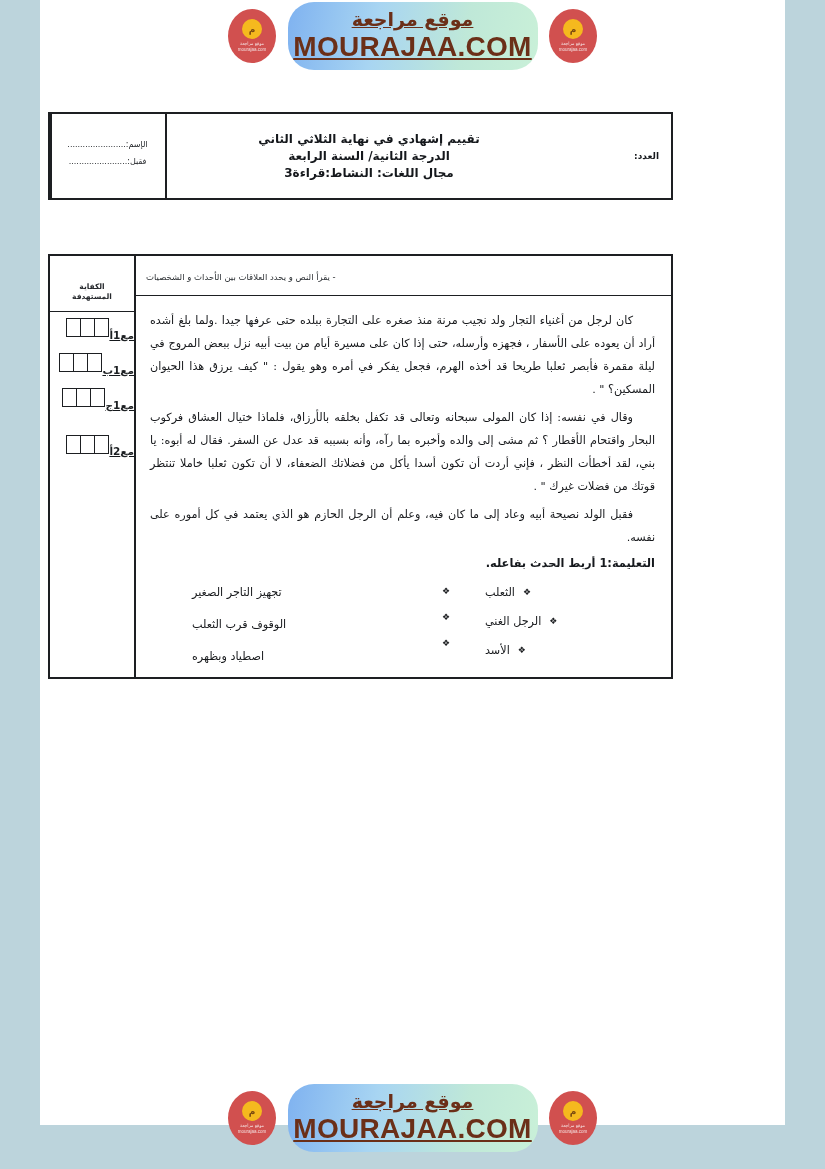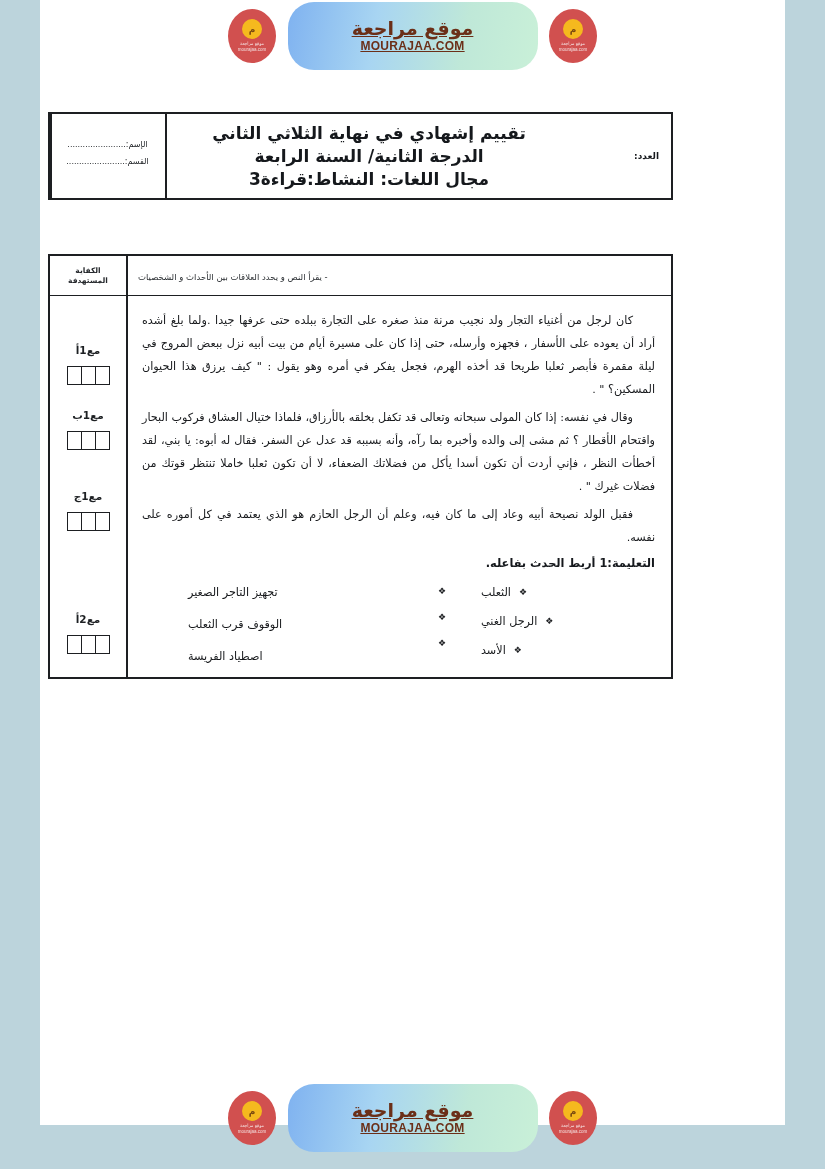--- a/index.html
+++ b/index.html
@@ -51,21 +51,21 @@
     gap: 1px;
   }
   .wm-line {
     color: #6b2f18;
     font-weight: bold;
     text-decoration: underline;
     white-space: nowrap;
     line-height: 1.12;
   }
   .wm-line.ar { font-size: 19px; }
-  .wm-line.en { font-size: 12px; letter-spacing: .3px; font-family: "Liberation Sans", sans-serif; }
+  .wm-line.en { font-size: 28px; letter-spacing: .3px; font-family: "Liberation Sans", sans-serif; }
 
   .wm-logo {
     position: absolute;
     width: 48px;
     height: 54px;
     border-radius: 50%;
     background: #d1504f;
     display: flex;
     flex-direction: column;
     align-items: center;
@@ -127,21 +127,21 @@
     letter-spacing: -.2px;
   }
   .ht-cell.title {
     flex: 1;
     border-left: 2px solid #1d1f22;
     align-items: center;
     gap: 3px;
     padding: 4px 6px;
   }
   .ht-title-line {
-    font-size: 17px;
+    font-size: 12px;
     font-weight: bold;
     white-space: nowrap;
     letter-spacing: -.2px;
   }
   .ht-cell.score {
     width: 100px;
     align-items: flex-start;
     padding: 10px 12px;
   }
   .ht-score-label { font-size: 9px; font-weight: bold; }
@@ -154,23 +154,24 @@
     box-sizing: border-box;
     display: flex;
     background: #fff;
   }
   .bt-main {
     flex: 1;
     border-left: 2px solid #1d1f22;
     box-sizing: border-box;
   }
   .bt-criteria {
-    width: 76px;
+    width: 84px;
     box-sizing: border-box;
     position: relative;
+    margin-top: 16px;
   }
 
   .competency-row {
     border-bottom: 1.5px solid #1d1f22;
     padding: 10px 14px 8px 10px;
     min-height: 40px;
     box-sizing: border-box;
     display: flex;
     align-items: center;
     justify-content: flex-end;
@@ -258,22 +259,23 @@
   .score-boxes .cells span {
     width: 13px;
     height: 17px;
     border-left: 1.6px solid #1d1f22;
     display: block;
   }
   .score-boxes .cells span:last-child { border-left: none; }
 
   .crit-block {
     display: flex;
-    flex-direction: column;
-    align-items: center;
+    flex-direction: row;
+    align-items: center;
+    text-decoration: underline;
   }
   .crit-label {
     font-size: 10.5px;
     font-weight: bold;
     color: #1d2023;
     padding: 14px 0 4px 0;
     direction: rtl;
   }
   .crit-spacer-sm { height: 16px; }
   .crit-spacer-md { height: 34px; }
@@ -307,21 +309,21 @@
     <div class="ht-cell score">
       <div class="ht-score-label">العدد:</div>
     </div>
     <div class="ht-cell title">
       <div class="ht-title-line">تقييم إشهادي في نهاية الثلاثي الثاني</div>
       <div class="ht-title-line">الدرجة الثانية/ السنة الرابعة</div>
       <div class="ht-title-line">مجال اللغات: النشاط:قراءة3</div>
     </div>
     <div class="ht-cell student">
       <div class="ht-field">الإسم:.......................</div>
-      <div class="ht-field">القسم:.......................</div>
+      <div class="ht-field">فقبل:.......................</div>
     </div>
   </div>
 
   <div class="body-table">
 
     <div class="bt-main">
 
       <div class="competency-row">
         <div class="competency-text">- يقرأ النص و يحدد العلاقات بين الأحداث و الشخصيات</div>
       </div>
@@ -363,21 +365,21 @@
         </div>
 
         <div class="match-col events">
           <div class="match-item">
             <span>تجهيز التاجر الصغير</span>
           </div>
           <div class="match-item">
             <span>الوقوف قرب الثعلب</span>
           </div>
           <div class="match-item">
-            <span>اصطياد الفريسة</span>
+            <span>اصطياد وبظهره</span>
           </div>
         </div>
       </div>
     </div>
 
     <div class="bt-criteria">
 
       <div class="competency-label-cell">
         <span>الكفاية</span>
         <span>المستهدفة</span>

